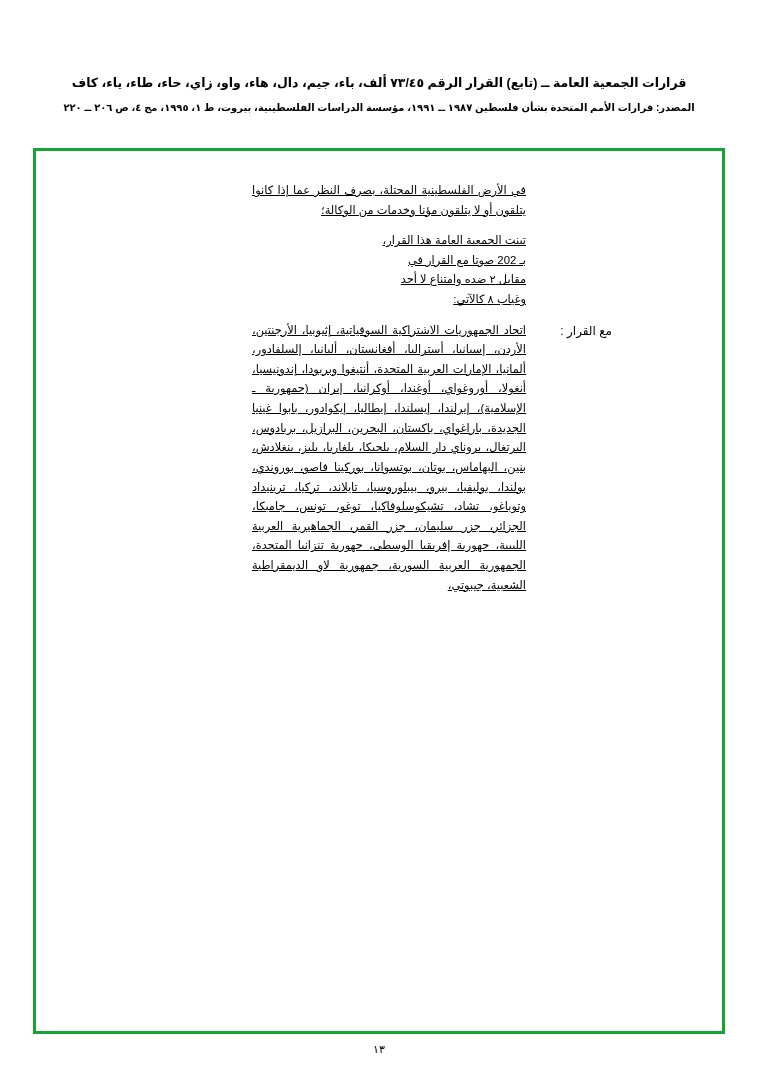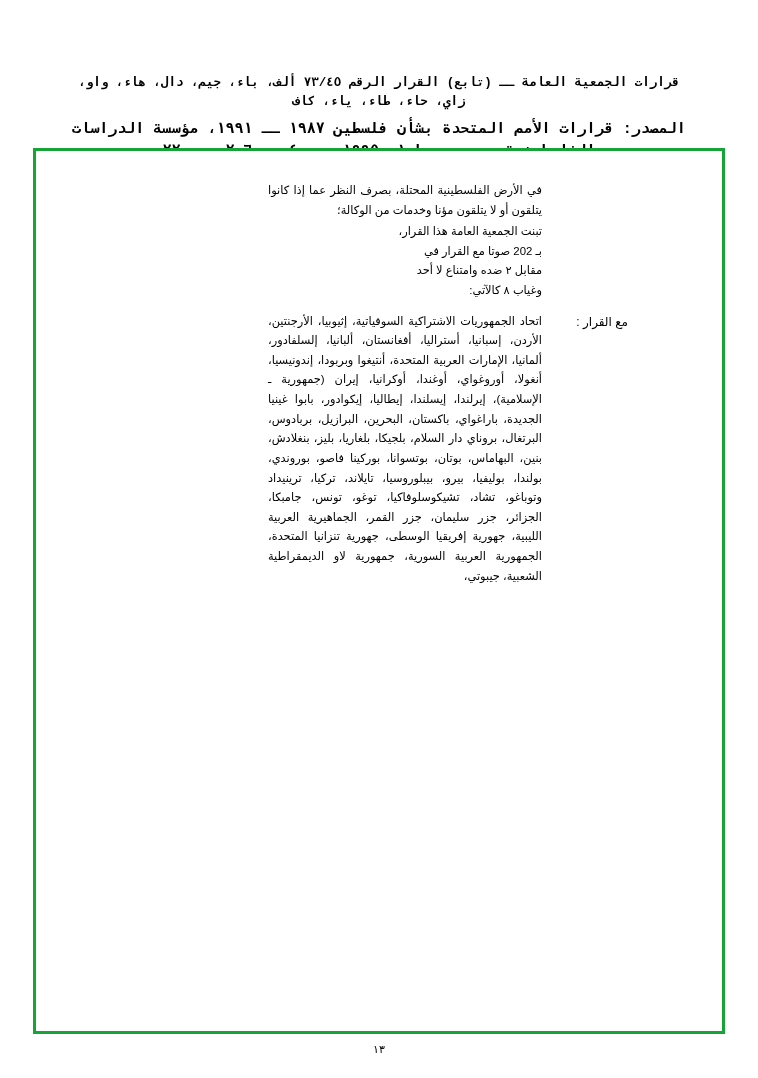--- a/index.html
+++ b/index.html
@@ -22,33 +22,32 @@
     background: #ffffff;
   }
 
   
   .header {
     position: absolute;
     top: 74px;
     left: 0;
     right: 0;
     text-align: center;
-    font-family: Liberation Mono, monospace;
   }
   .header-title {
     font-size: 12.5px;
     font-weight: bold;
     letter-spacing: 0px;
     line-height: 1.5;
     direction: rtl;
     padding: 0 60px;
   }
   .header-source {
     margin-top: 7px;
-    font-size: 15px;
+    font-size: 10px;
     font-weight: bold;
     line-height: 1.5;
     direction: rtl;
     padding: 0 60px;
   }
 
   
   .frame {
     position: absolute;
     top: 148px;
@@ -56,37 +55,38 @@
     width: 692px;
     height: 886px;
     border: 3px solid #17a436;
     box-sizing: border-box;
     background: #ffffff;
   }
 
   .body-col {
     position: absolute;
     top: 30px;
-    right: 180px;
+    right: 196px;
     width: 274px;
     direction: rtl;
     text-align: justify;
     text-align-last: right;
     font-size: 11.4px;
     line-height: 1.72;
+    text-decoration: underline;
   }
 
   .para {
     margin: 0 0 0 0;
   }
   .para + .para {
     margin-top: 0px;
   }
   .block-gap {
-    margin-top: 2px;
+    margin-top: 11px;
   }
 
   
   .tally {
     text-align: right;
     text-align-last: right;
   }
 
   
   .with-block {

